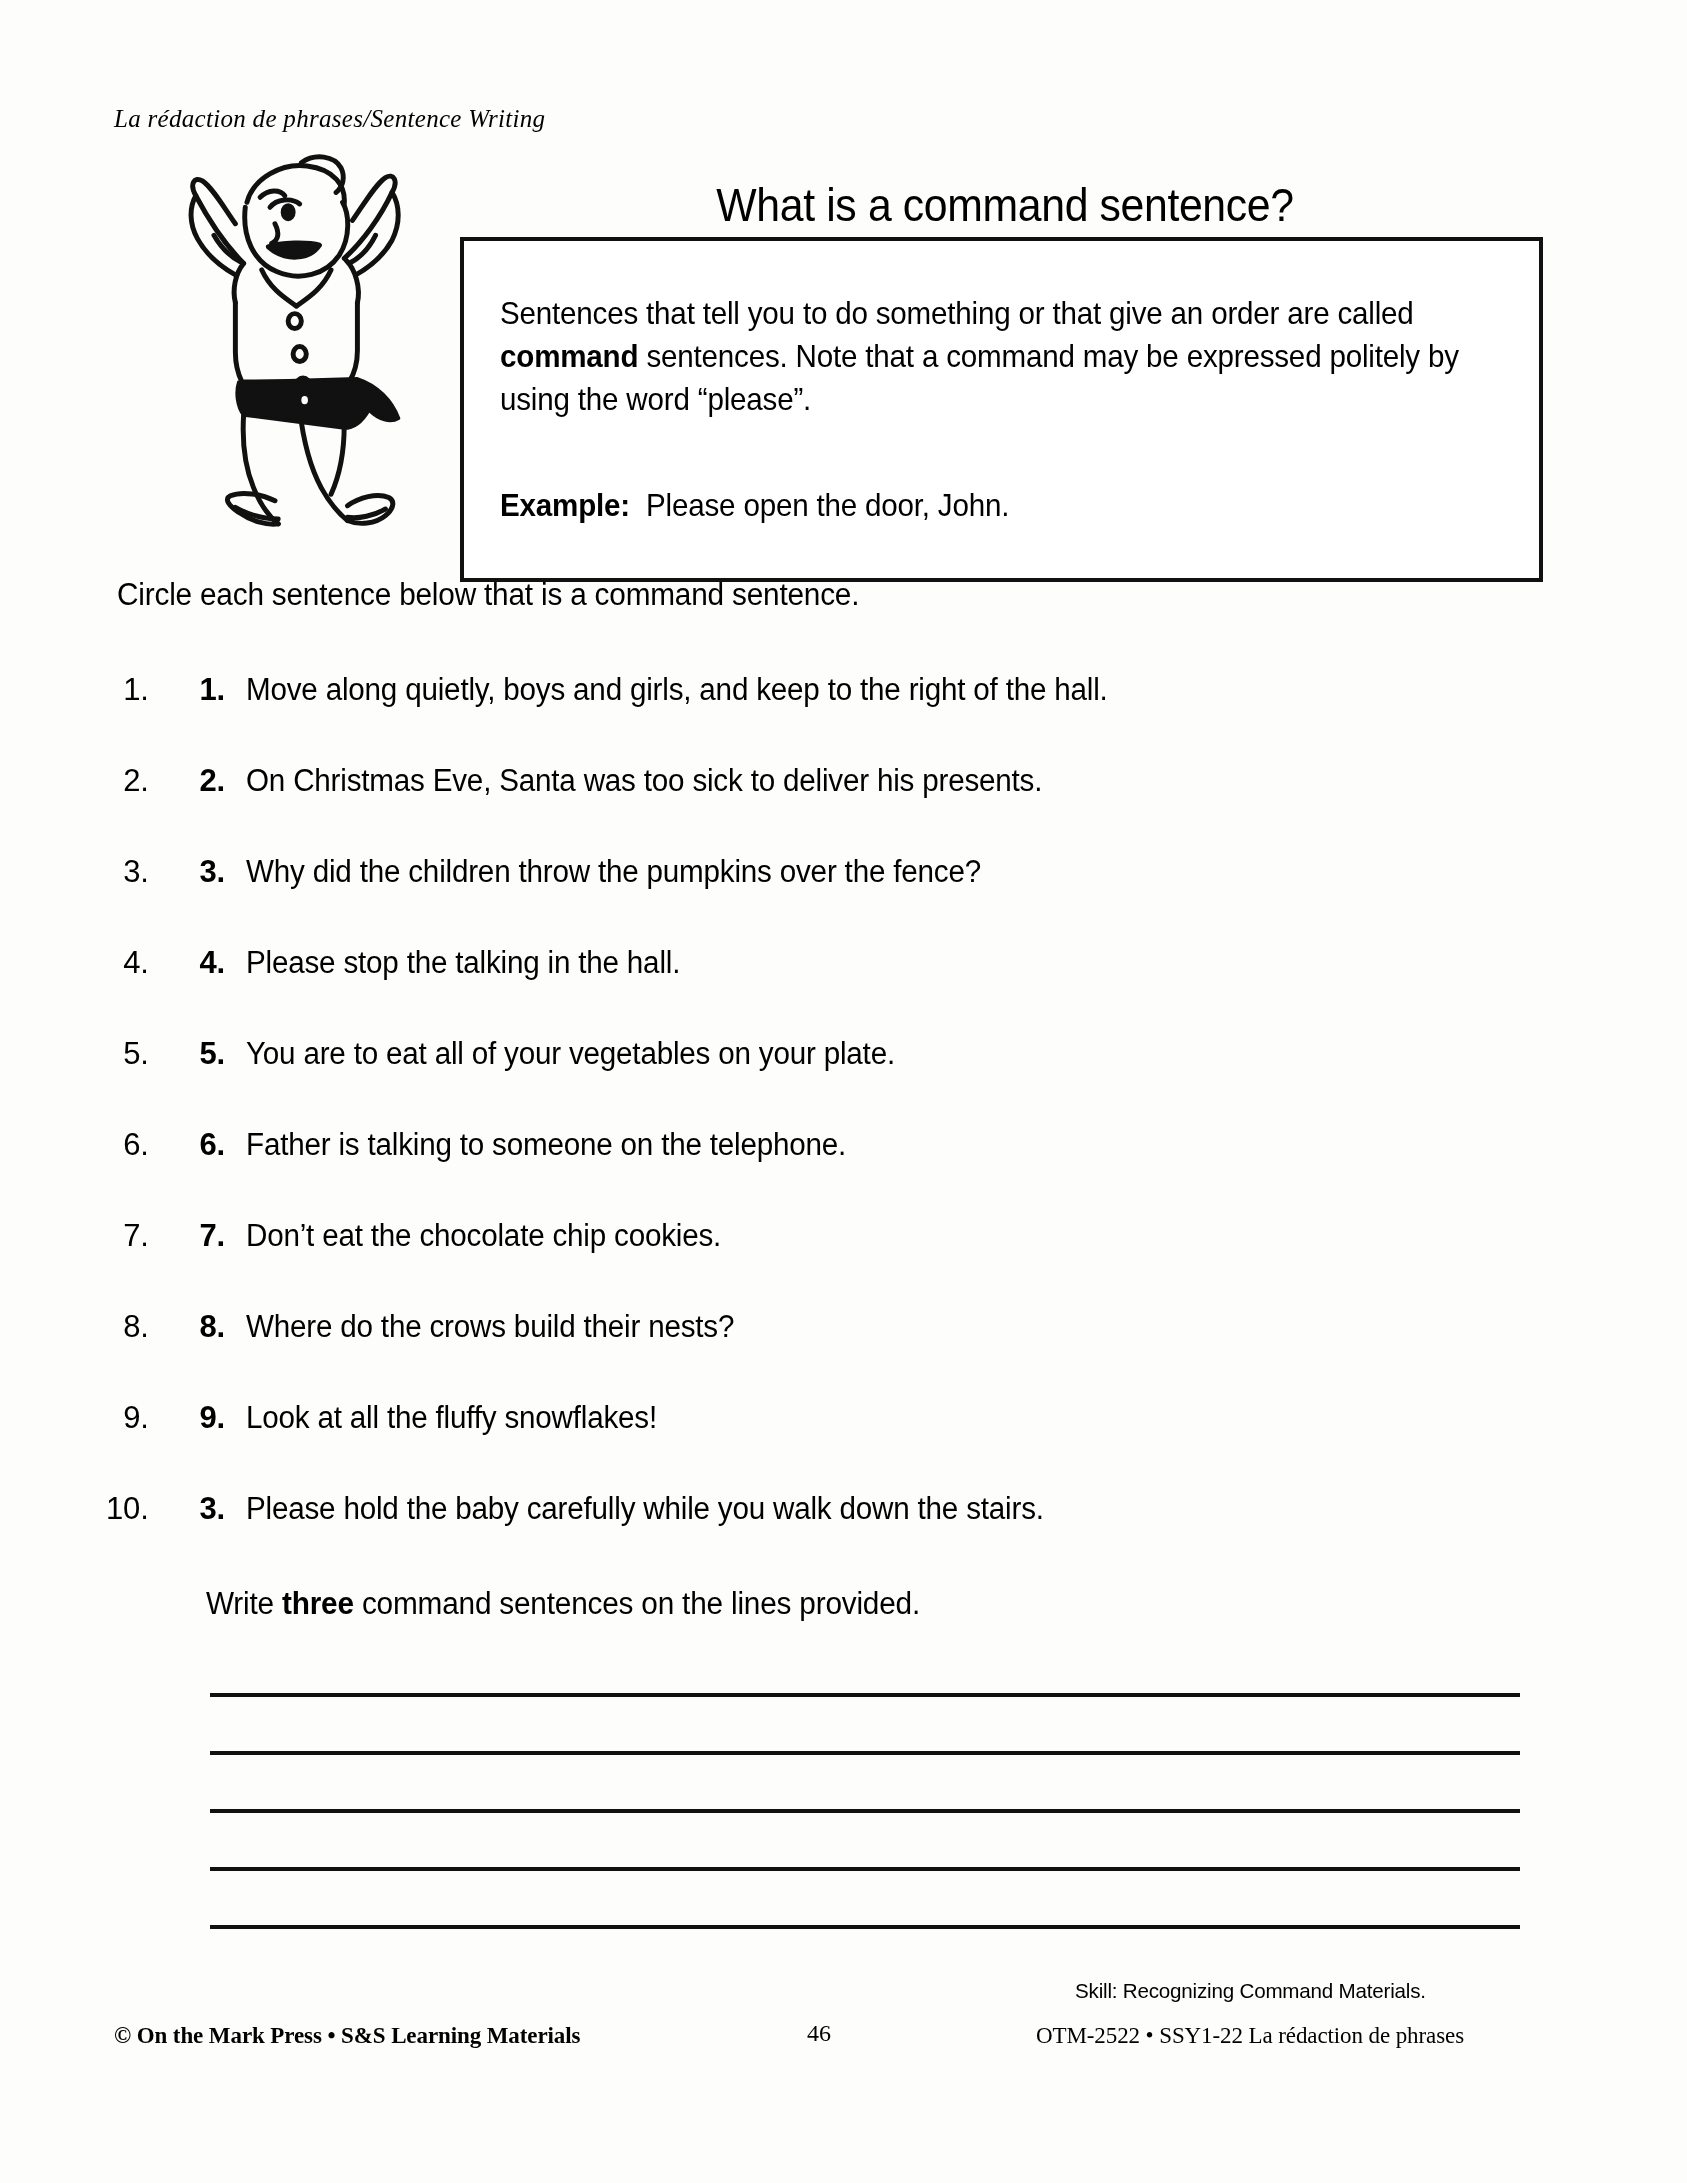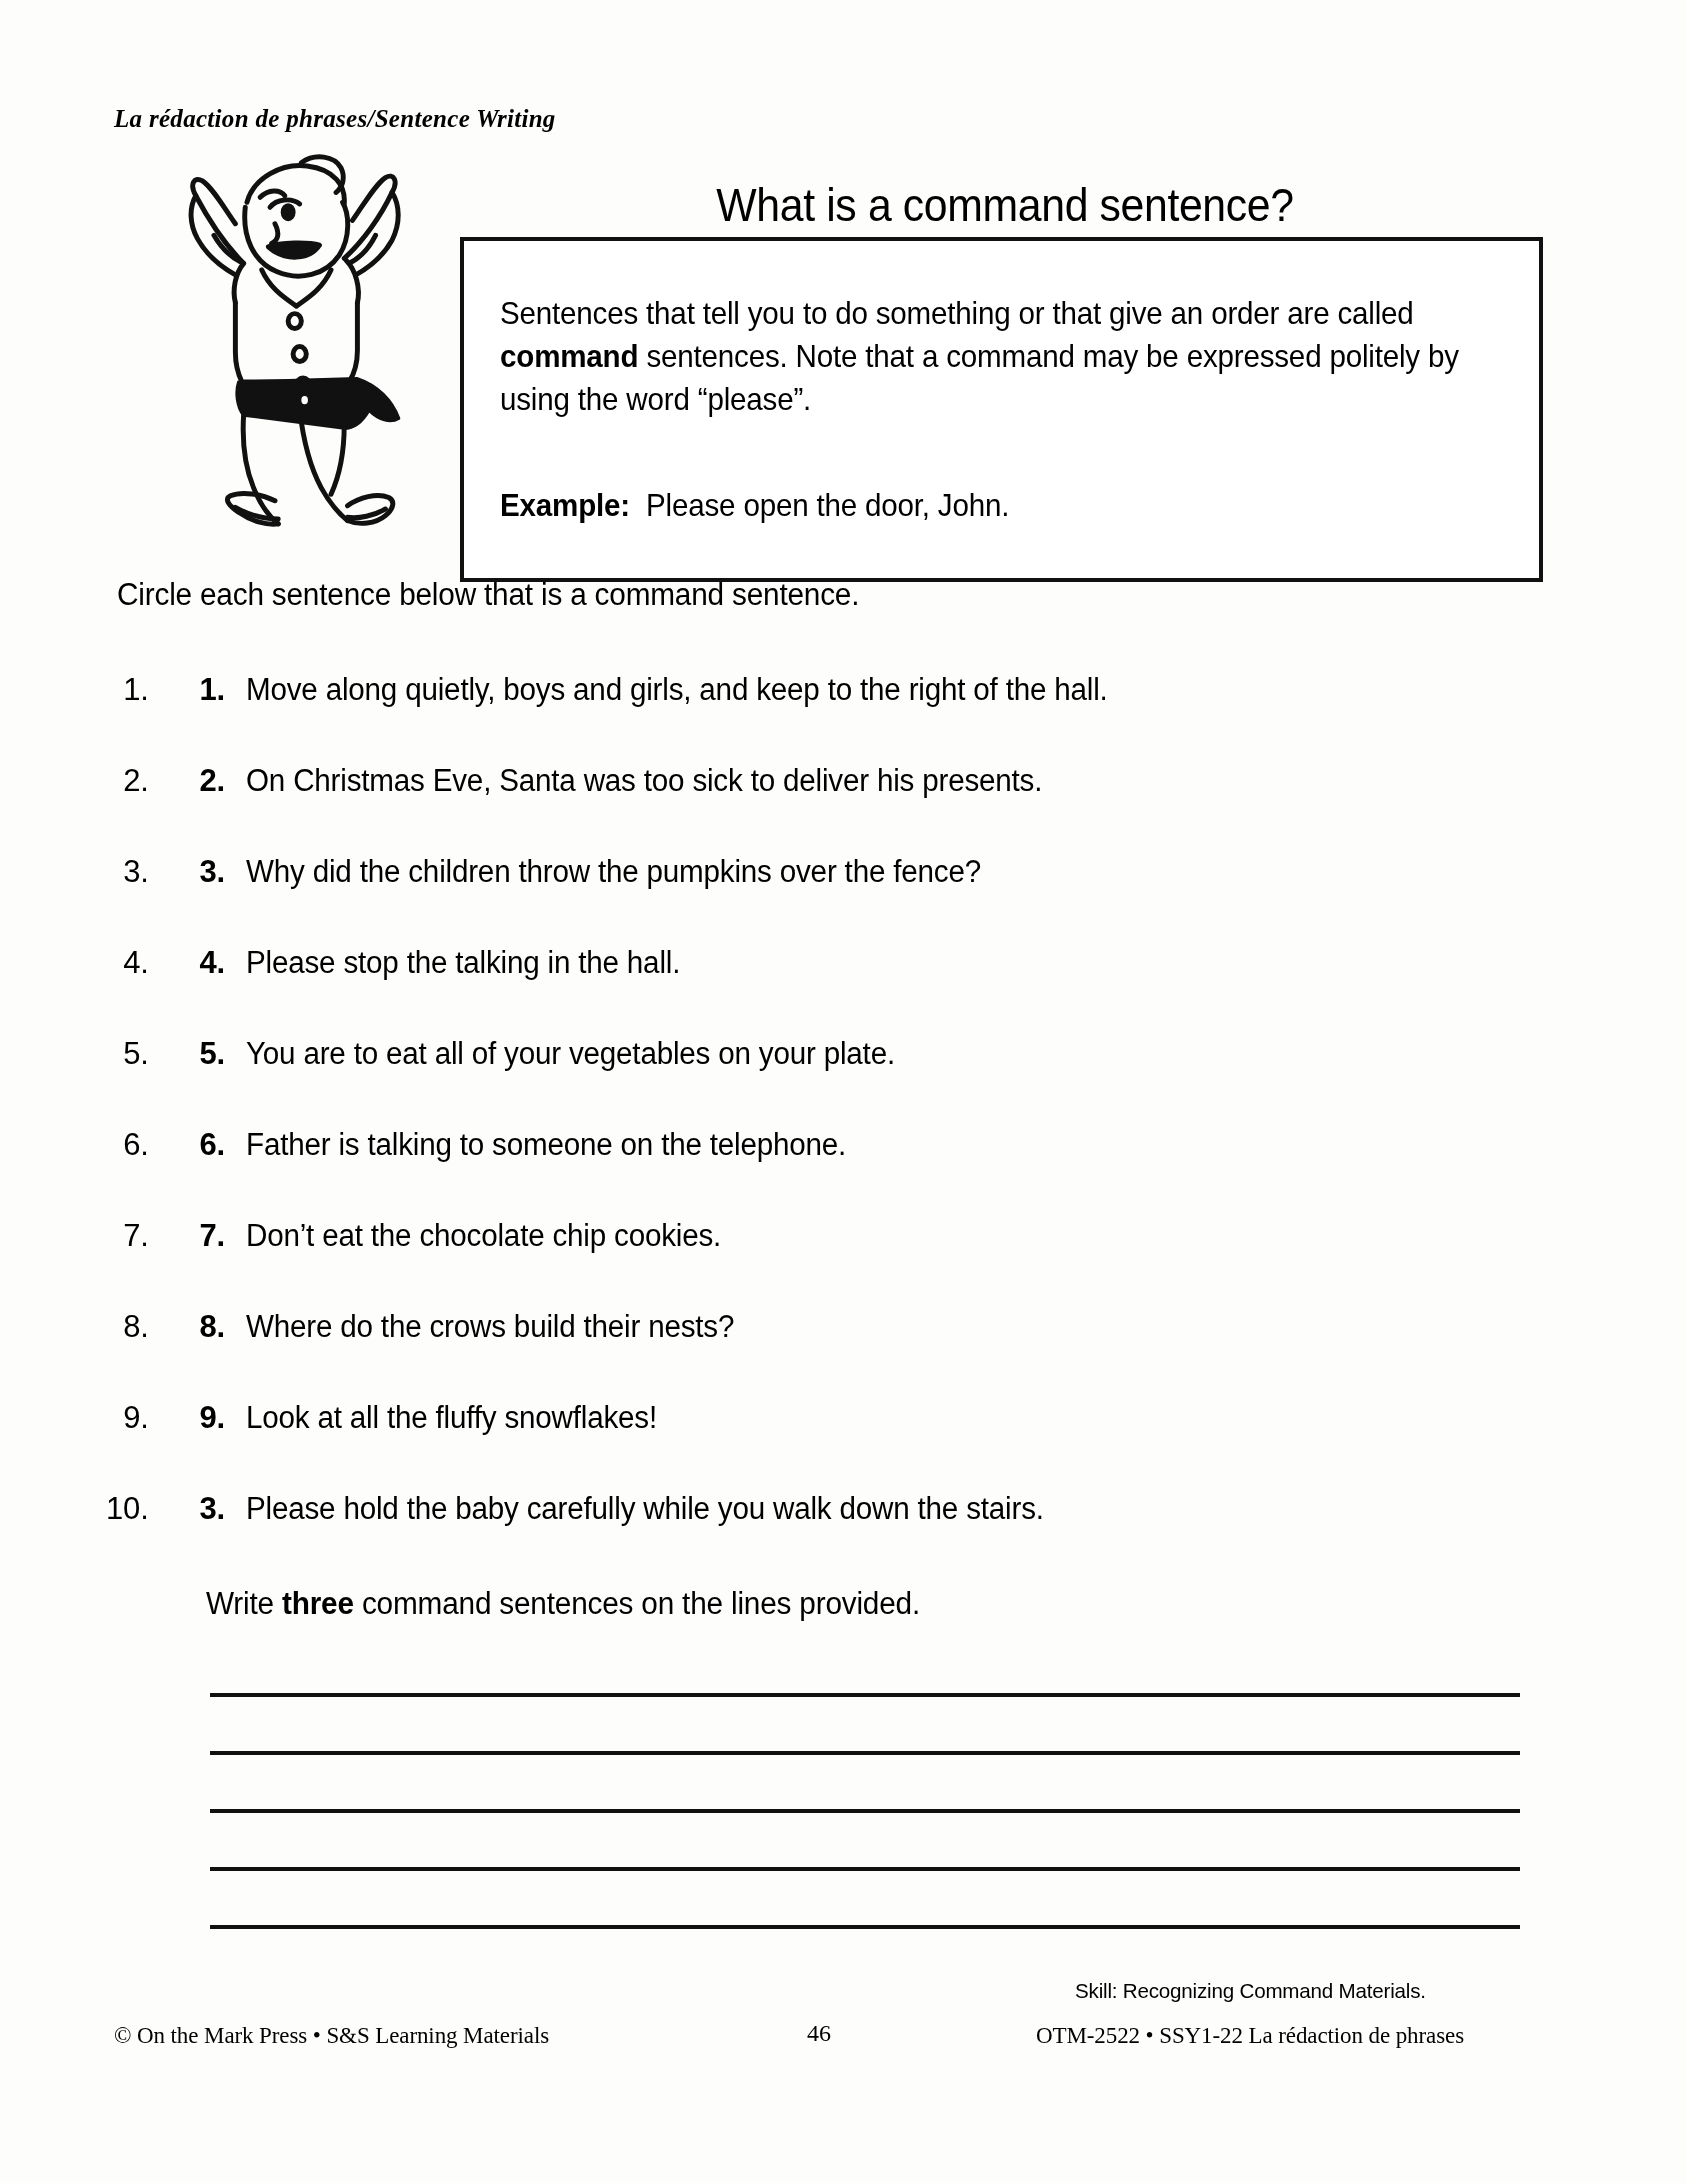--- a/index.html
+++ b/index.html
@@ -19,21 +19,21 @@
     overflow: hidden;
   }
 
   
   #running-head {
     position: absolute;
     left: 114px;
     top: 105px;
     font-family: "Liberation Serif", serif;
     font-style: italic;
-    font-weight: bold;
+    font-weight: normal;
     font-size: 25px;
     letter-spacing: 0.3px;
     white-space: nowrap;
   }
 
   
   #page-title {
     position: absolute;
     left: 461px;
     top: 147px;
@@ -166,21 +166,21 @@
     top: 1979px;
     font-size: 20.6px;
     letter-spacing: -0.2px;
     white-space: nowrap;
   }
   #footer-left {
     position: absolute;
     left: 114px;
     top: 2023px;
     font-family: "Liberation Serif", serif;
-    font-weight: normal;
+    font-weight: bold;
     font-size: 23px;
     letter-spacing: -0.1px;
     white-space: nowrap;
   }
   #footer-page {
     position: absolute;
     left: 807px;
     top: 2020px;
     font-family: "Liberation Serif", serif;
     font-size: 24px;

